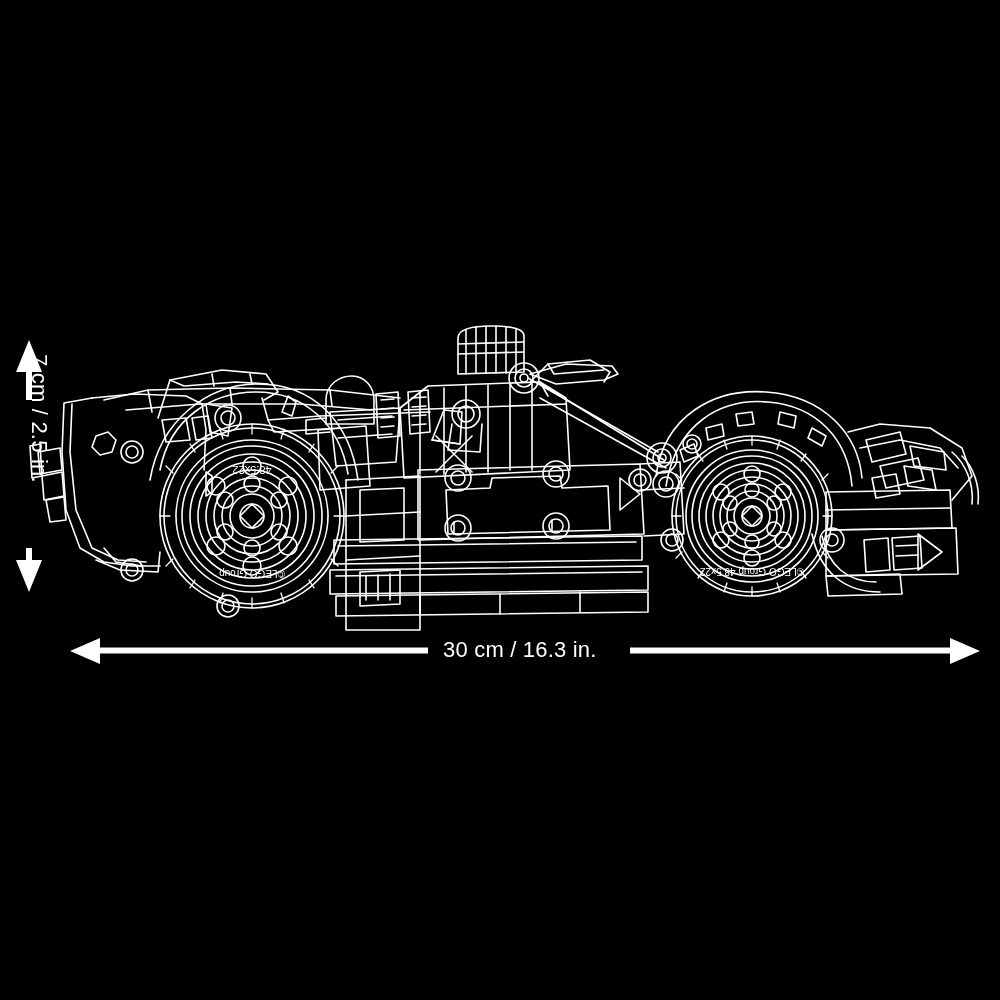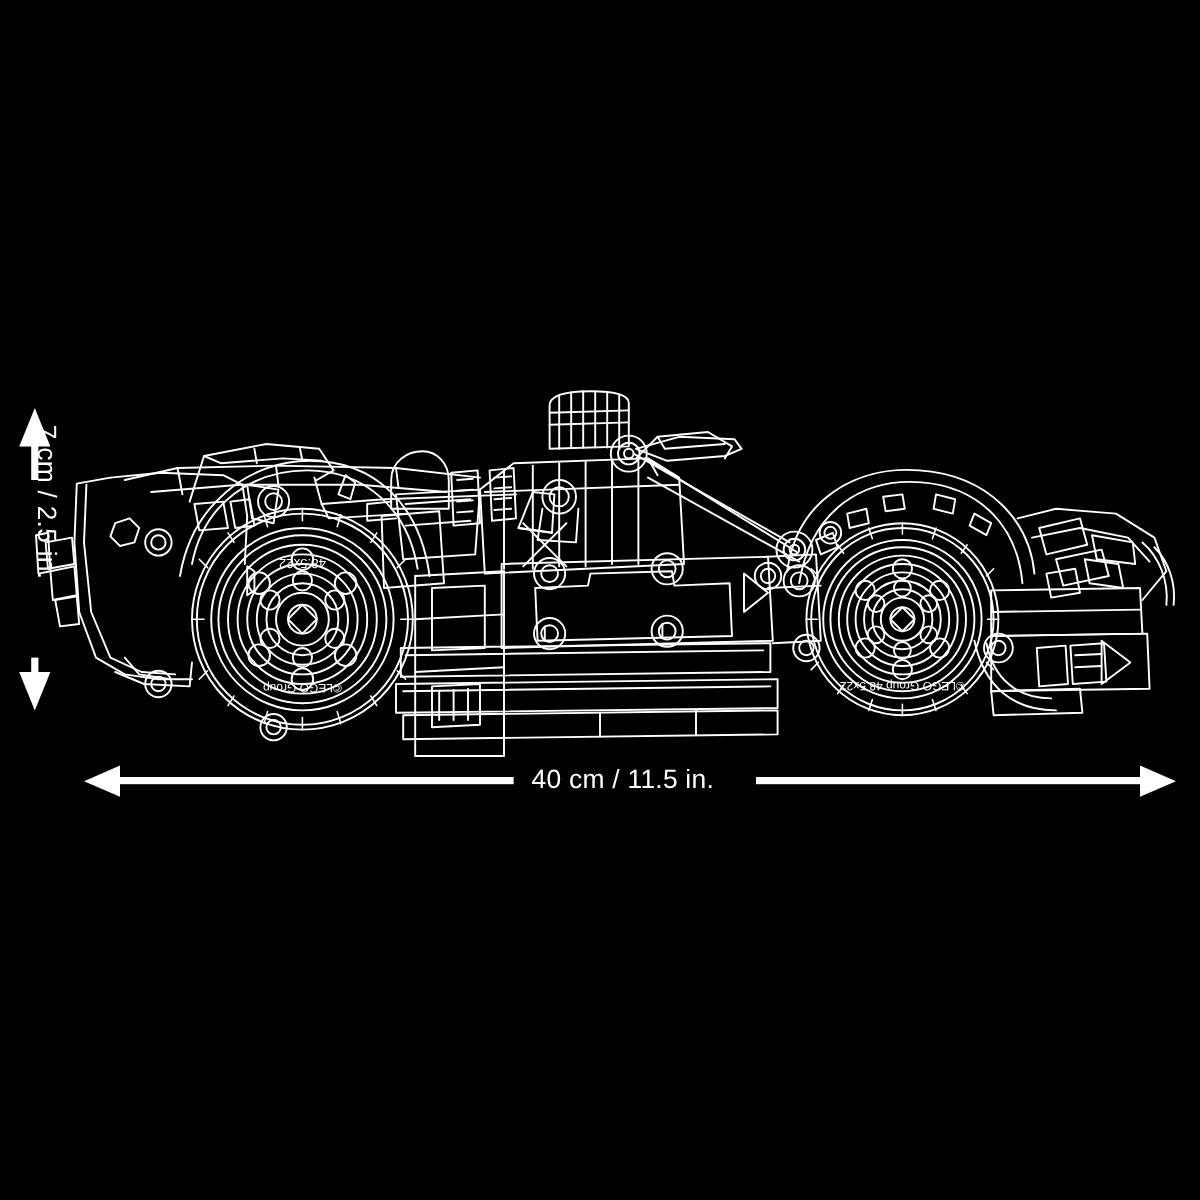--- a/index.html
+++ b/index.html
@@ -381,17 +381,17 @@
     </g>
 
     <g fill="#ffffff" stroke="none">
       <polygon points="29,340 16,372 42,372"></polygon>
       <rect x="26" y="370" width="6" height="30"></rect>
       <rect x="26" y="548" width="6" height="14"></rect>
       <polygon points="29,592 16,560 42,560"></polygon>
     </g>
   </svg>
 
-  <div class="dim-label" id="width-label">40 cm / 11.5 in.</div>
+  <div class="dim-label" id="width-label">30 cm / 16.3 in.</div>
 
   <div class="dim-label" id="height-label">7 cm / 2.5 in.</div>
 
 </div>
 
 </body></html>

